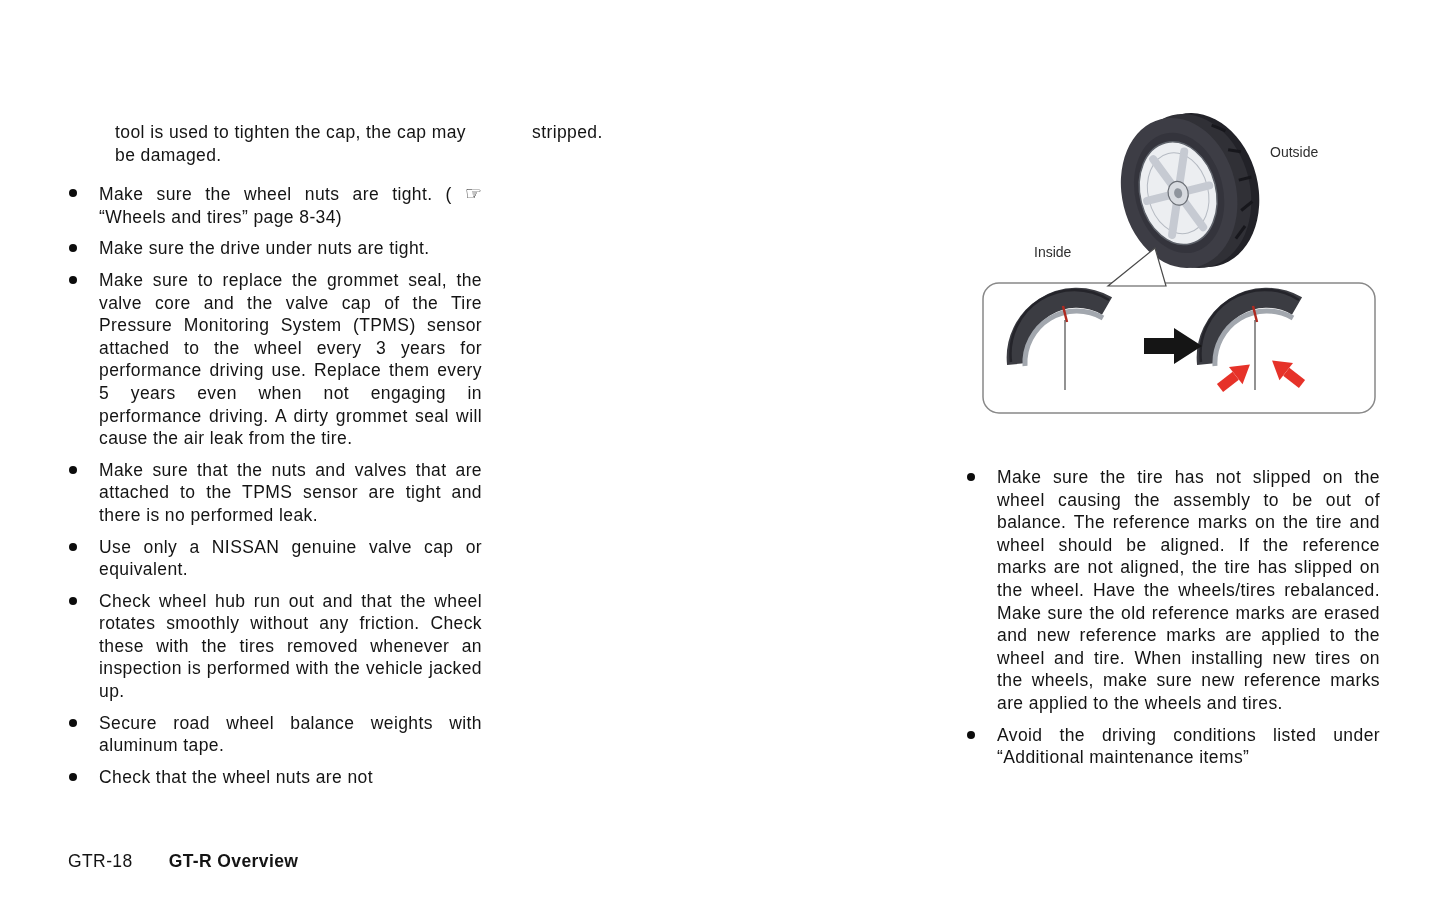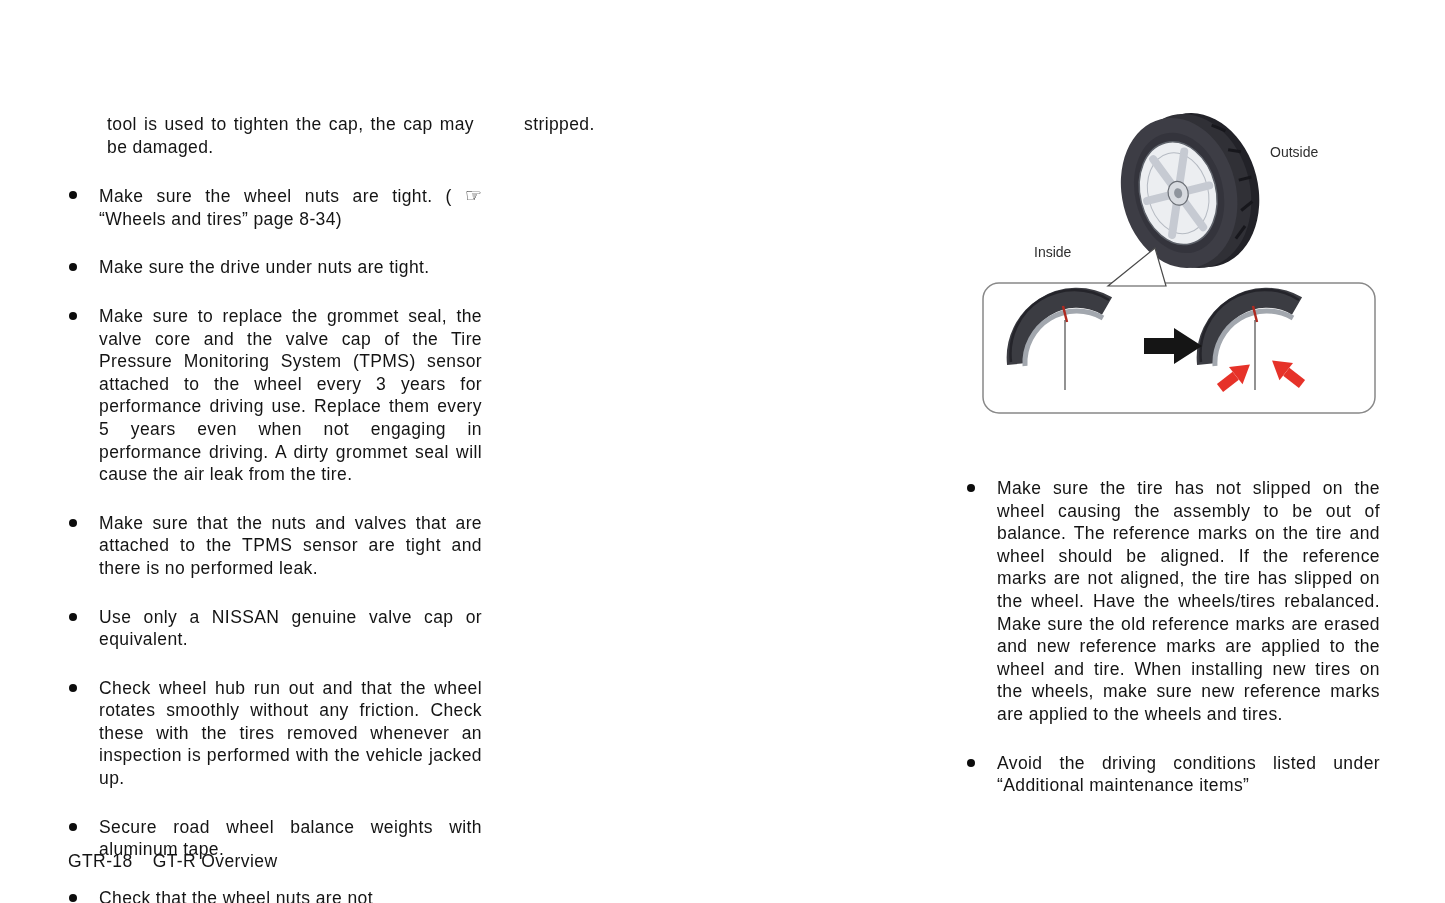--- a/index.html
+++ b/index.html
@@ -5,27 +5,27 @@
   html,body{margin:0;padding:0}
   body{
     width:1445px;height:903px;position:relative;overflow:hidden;
     background:#ffffff;color:#141414;
     font-family:"Liberation Sans","DejaVu Sans",sans-serif;
   }
   .textcol{position:absolute;font-size:17.5px;line-height:22.6px;text-align:justify;letter-spacing:.4px}
   #left-col{left:99px;top:105px;width:383px}
   #mid-col{left:516px;top:105px;width:320px;text-align:left}
   #right-col{left:997px;top:462px;width:383px}
-  .para{margin:8px}
-  .bullet{position:relative;margin-top:26px}
+  .para{margin:16px}
+  .bullet{position:relative;margin-top:9px}
   .dot{position:absolute;left:-30px;top:7px;width:8px;height:8px;border-radius:50%;background:#0c0c0c}
   .hand{font-family:"DejaVu Sans",sans-serif;font-size:19px;letter-spacing:0}
   #illustration{position:absolute;left:958px;top:100px}
   #footer{position:absolute;left:68px;top:851px;font-size:17.5px;letter-spacing:.4px;white-space:nowrap}
-  #footer .section{font-weight:normal;margin-left:20px}
+  #footer .section{font-weight:bold;margin-left:36px}
   svg text{font-family:"Liberation Sans","DejaVu Sans",sans-serif}
 </style>
 </head>
 <body>
 
 <div>
 
   <div id="left-col" class="textcol">
     <p class="para">tool is used to tighten the cap, the cap may be damaged.</p>
 
@@ -126,21 +126,21 @@
     <g transform="translate(344,284) rotate(-142)" fill="#e63229">
       <rect x="0" y="-5" width="20" height="10"></rect>
       <polygon points="20,-11 38,0 20,11"></polygon>
     </g>
 
     <text x="312" y="57" font-size="14" fill="#2e2e2e">Outside</text>
     <text x="76" y="157" font-size="14" fill="#2e2e2e">Inside</text>
   </svg>
 
   <div id="right-col" class="textcol">
-    <div class="bullet" style="margin-top:15px">
+    <div class="bullet" style="margin-top:4px">
       <span class="dot"></span>
       <span>Make sure the tire has not slipped on the wheel causing the assembly to be out of balance. The reference marks on the tire and wheel should be aligned. If the reference marks are not aligned, the tire has slipped on the wheel. Have the wheels/tires rebalanced. Make sure the old reference marks are erased and new reference marks are applied to the wheel and tire. When installing new tires on the wheels, make sure new reference marks are applied to the wheels and tires.</span>
     </div>
     <div class="bullet">
       <span class="dot"></span>
       <span>Avoid the driving conditions listed under “Additional maintenance items”</span>
     </div>
   </div>
 
   <div id="footer">

